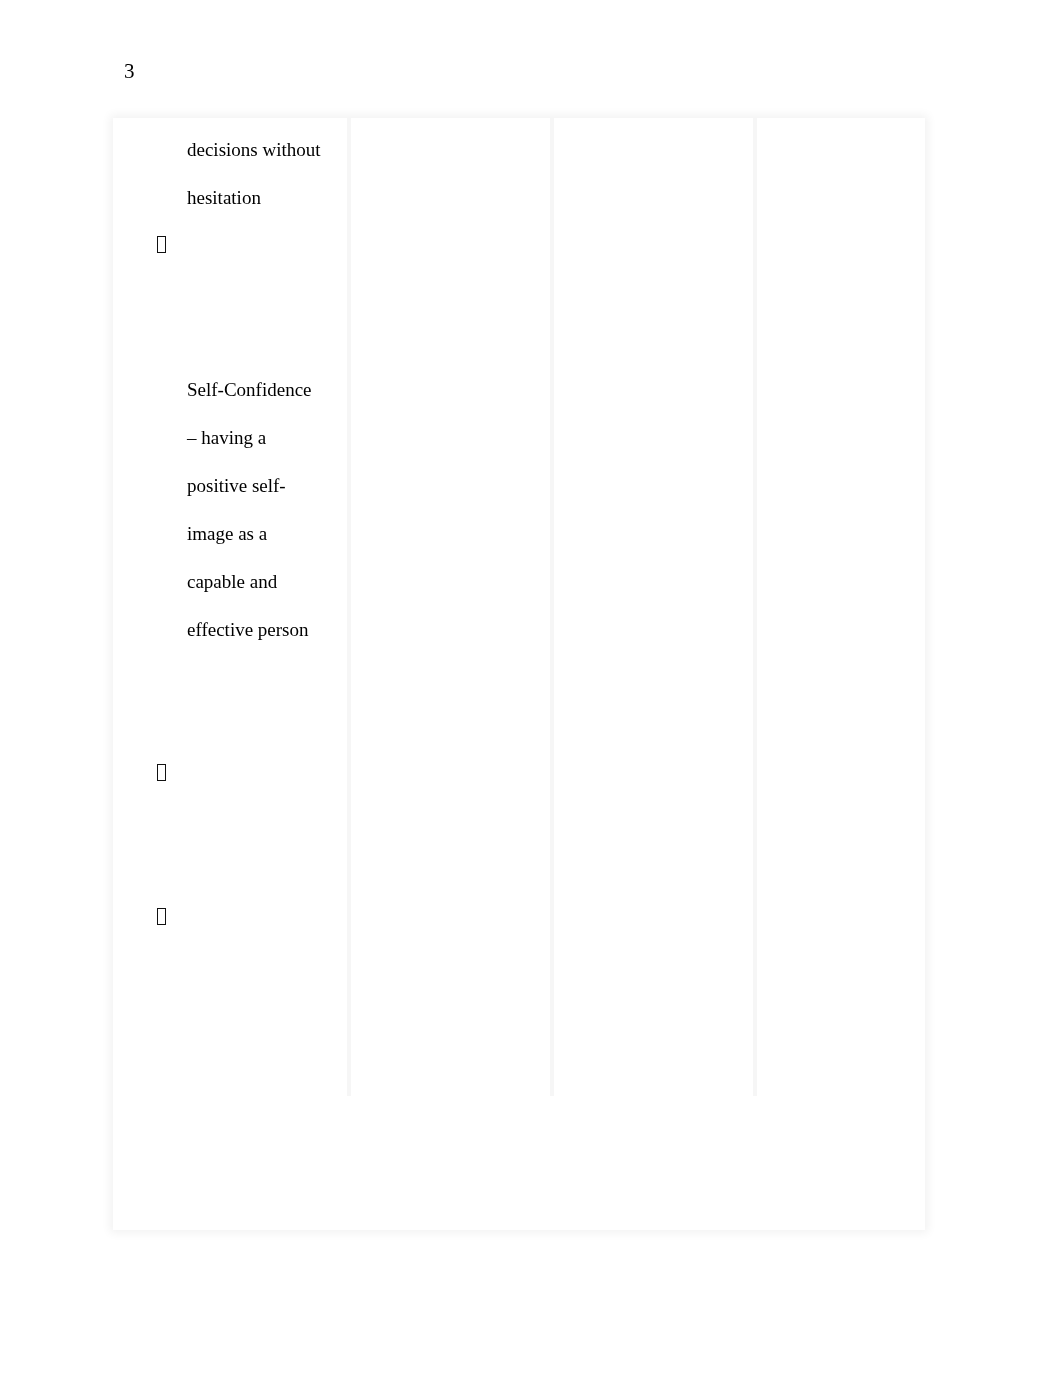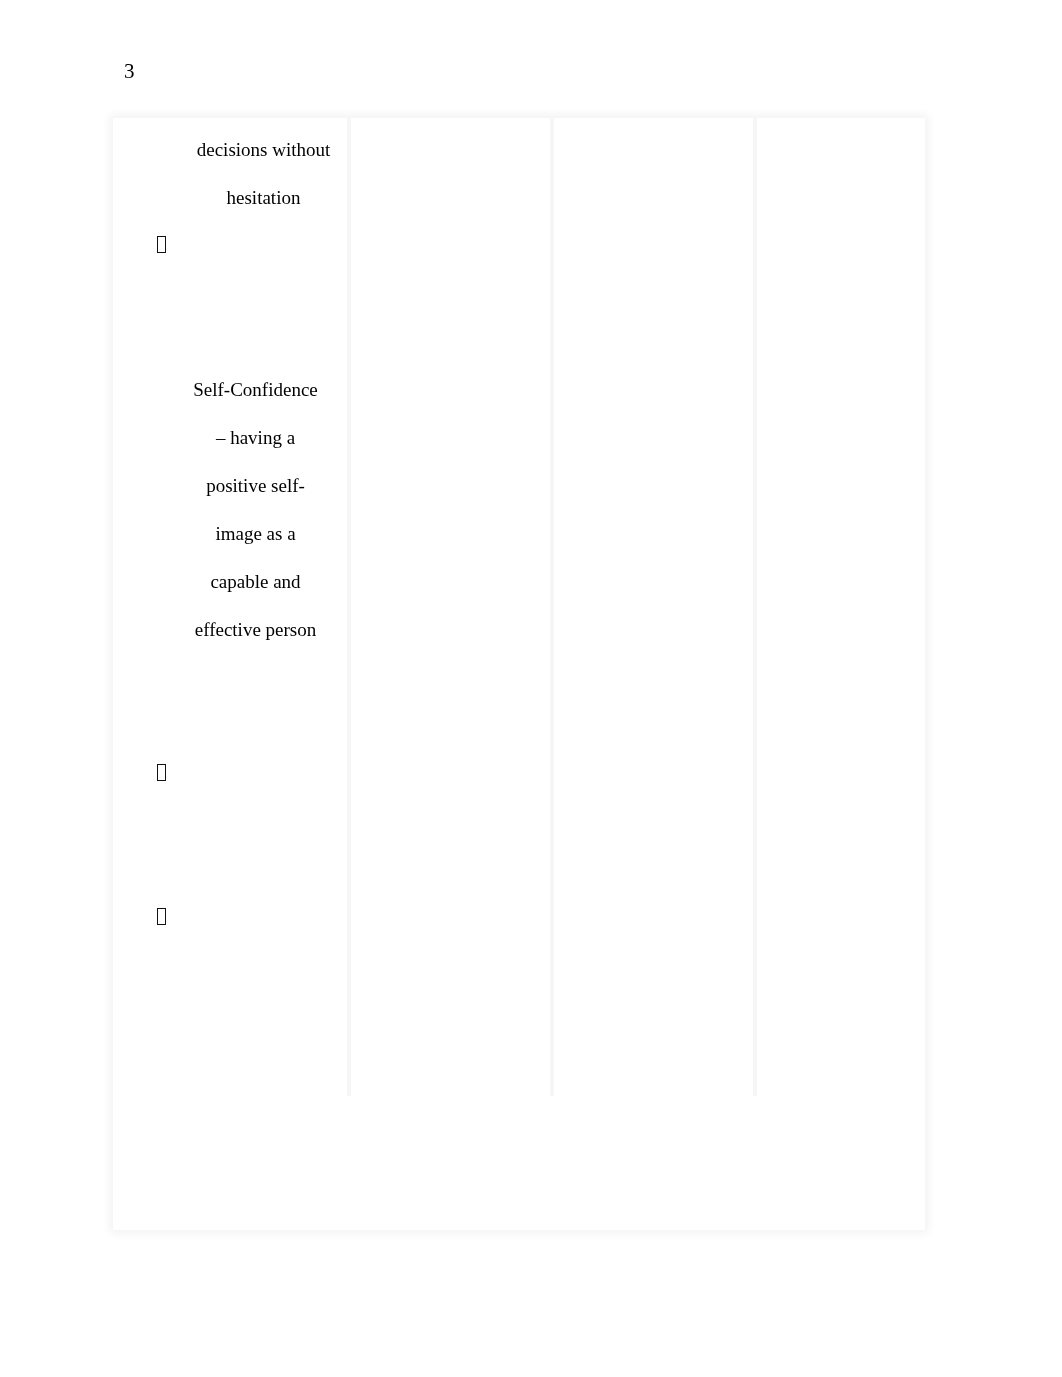--- a/index.html
+++ b/index.html
@@ -50,21 +50,21 @@
     flex-direction: column;
     width: 812px;
   }
 
   .row {
     display: flex;
     width: 812px;
     align-items: stretch;
   }
 
-  .row-white { background: #ffffff; text-align: center; }
+  .row-white { background: #ffffff; }
 
   .cell {
     position: relative;
     box-sizing: border-box;
     padding: 0;
   }
 
   
   .cell + .cell::before {
     content: "";
@@ -123,21 +123,21 @@
     position: absolute;
     left: 0;
     top: 14px;
     width: 9px;
     height: 17px;
     border: 1px solid #111;
     box-sizing: border-box;
   }
   .bullet-item .bullet-text {
     display: block;
-    margin-left: 14px;
+    margin-left: 30px;
   }
 
   
   .cont-para {
     font-size: 19px;
     line-height: 48px;
     margin: 0;
     padding-left: 65px;
     white-space: pre-wrap;
   }

